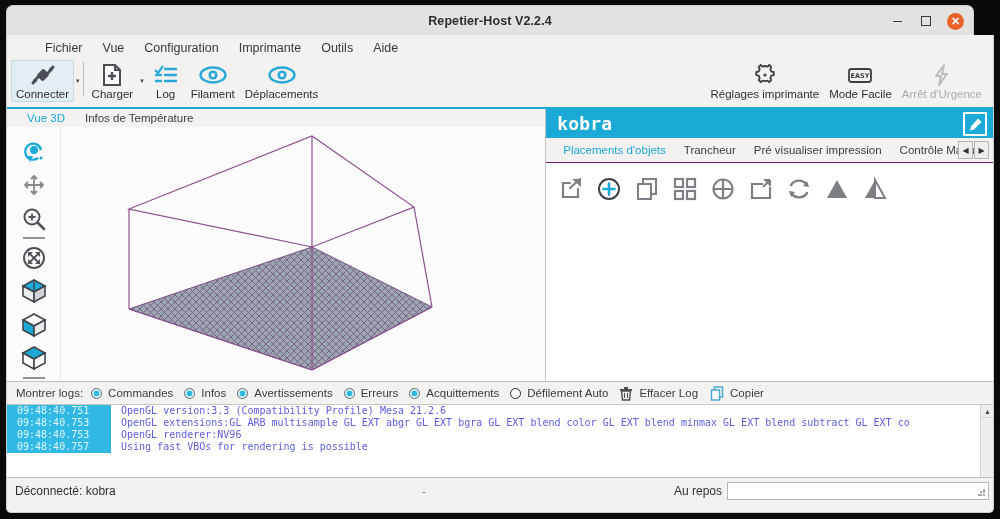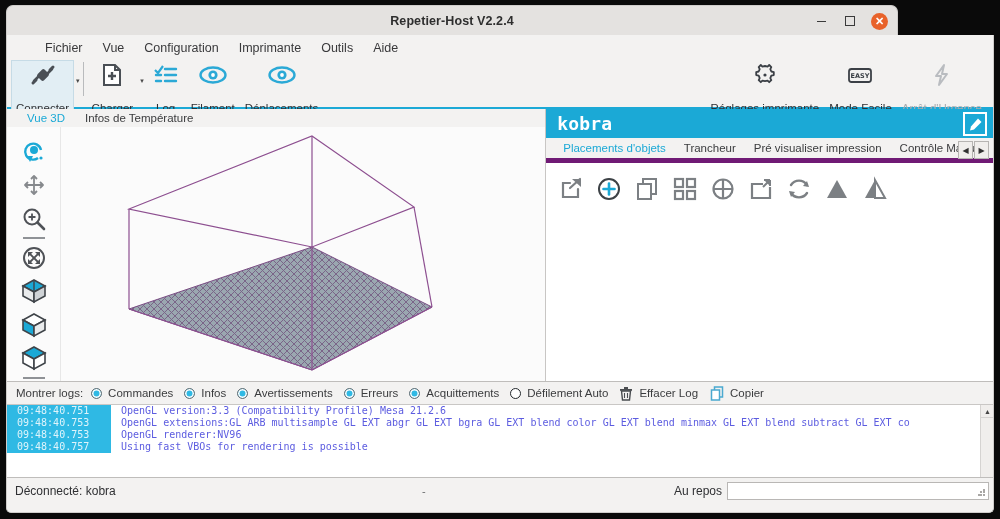--- a/index.html
+++ b/index.html
@@ -10,21 +10,21 @@
     overflow: hidden;
   }
   #app {
     position: relative;
     width: 1000px; height: 519px;
     background: #0a0a0a;
   }
 
   
   .titlebar {
-    position: absolute; left: 6px; top: 5px; width: 892px; height: 30px;
+    position: absolute; left: 6px; top: 5px; width: 968px; height: 30px;
     background: #e4e2e0;
     border-top-left-radius: 7px; border-top-right-radius: 7px;
     border: 1px solid #cfcdcb; border-bottom: none;
     display: flex; align-items: center; justify-content: center;
   }
   .titlebar-text {
     font-size: 12.5px; font-weight: bold; color: #2e2e2e;
     letter-spacing: .1px;
   }
   .win-controls {
@@ -70,21 +70,21 @@
     height: 49px; background: #f3f2f1; position: relative;
     display: flex; align-items: flex-start; padding-left: 4px;
     border-bottom: 2px solid #1ba9d6;
   }
   .tb-btn {
     display: flex; flex-direction: column; align-items: center;
     justify-content: flex-start; padding: 3px 5px 2px 5px; min-width: 40px;
   }
   .tb-btn.selected { background: #e2eef4; border: 1px solid #c6dbe6; padding: 2px 4px 1px 4px;}
   .tb-icon { height: 24px; display: flex; align-items: center; justify-content: center; }
-  .tb-label { font-size: 11.5px; color: #2f3033; margin-top: 15px; white-space: nowrap;}
+  .tb-label { font-size: 11.5px; color: #2f3033; margin-top: 1px; white-space: nowrap;}
   .tb-label.disabled { color: #a9acb0; }
   .tb-caret {
     font-size: 7px; color: #4a4a4a; align-self: flex-start; margin-top: 17px;
     padding: 0 2px;
   }
   .tb-sep {
     width: 1px; height: 34px; background: #b9bbbd; margin: 2px 3px 0 1px;
   }
   .tb-right {
     position: absolute; right: 6px; top: 0; display: flex; align-items: flex-start;
@@ -132,21 +132,21 @@
     font-family: "DejaVu Sans Mono", monospace;
     font-size: 18px; font-weight: bold; color: #ffffff;
     padding-left: 11px; letter-spacing: .2px;
   }
   .edit-box {
     position: absolute; right: 6px; top: 3px; width: 24px; height: 24px;
     border: 2px solid #ffffff; display: flex; align-items: center; justify-content: center;
   }
   .panel-tabs {
     height: 25px; background: #f3f2f1; display: flex; align-items: center;
-    padding-left: 8px; position: relative; border-bottom: 5px solid #701a75;
+    padding-left: 8px; position: relative; border-bottom: 1px solid #701a75;
   }
   .p-tab { font-size: 11.5px; color: #3b3c3e; padding: 0 9px; white-space: nowrap; }
   .p-tab.active { color: #1ba9d6; }
   .tab-scroll {
     position: absolute; right: 4px; top: 3px; display: flex; gap: 1px;
   }
   .tab-arrow {
     width: 15px; height: 18px; border: 1px solid #b6b4b2; background: #f0eeec;
     display: flex; align-items: center; justify-content: center;
     font-size: 8px; color: #333;

